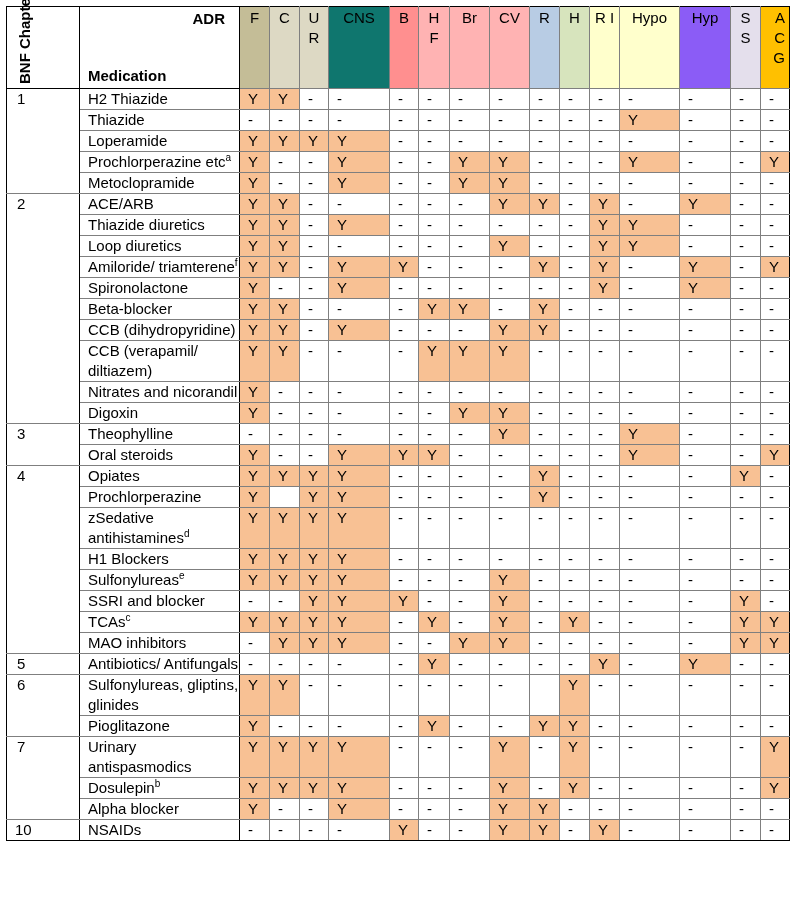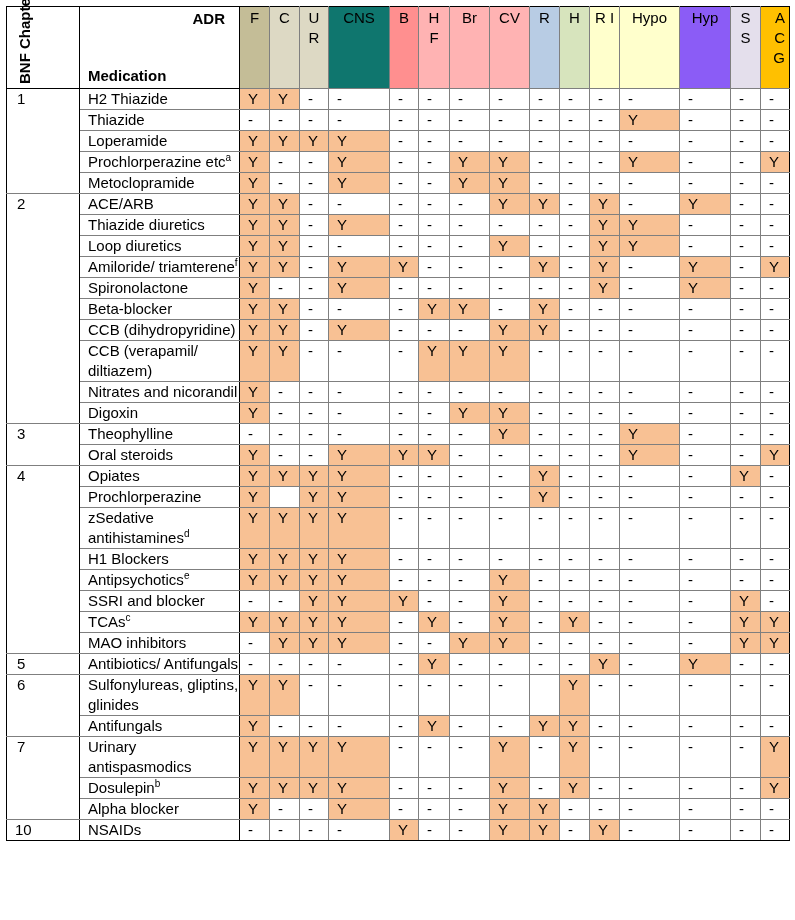--- a/index.html
+++ b/index.html
@@ -452,21 +452,21 @@
           <td class="cell">-</td>
           <td class="cell">-</td>
           <td class="cell">-</td>
           <td class="cell">-</td>
           <td class="cell">-</td>
           <td class="cell">-</td>
           <td class="cell">-</td>
           <td class="cell last">-</td>
         </tr>
         <tr>
-          <td class="med"><span>Antipsychotics</span><span class="sup">e</span></td>
+          <td class="med"><span>Sulfonylureas</span><span class="sup">e</span></td>
           <td class="cell y">Y</td>
           <td class="cell y">Y</td>
           <td class="cell y">Y</td>
           <td class="cell y">Y</td>
           <td class="cell">-</td>
           <td class="cell">-</td>
           <td class="cell">-</td>
           <td class="cell y">Y</td>
           <td class="cell">-</td>
           <td class="cell">-</td>
@@ -562,21 +562,21 @@
           <td class="cell">-</td>
           <td class="cell"></td>
           <td class="cell y">Y</td>
           <td class="cell">-</td>
           <td class="cell">-</td>
           <td class="cell">-</td>
           <td class="cell">-</td>
           <td class="cell last">-</td>
         </tr>
         <tr>
-          <td class="med"><span>Antifungals</span></td>
+          <td class="med"><span>Pioglitazone</span></td>
           <td class="cell y">Y</td>
           <td class="cell">-</td>
           <td class="cell">-</td>
           <td class="cell">-</td>
           <td class="cell">-</td>
           <td class="cell y">Y</td>
           <td class="cell">-</td>
           <td class="cell">-</td>
           <td class="cell y">Y</td>
           <td class="cell y">Y</td>

